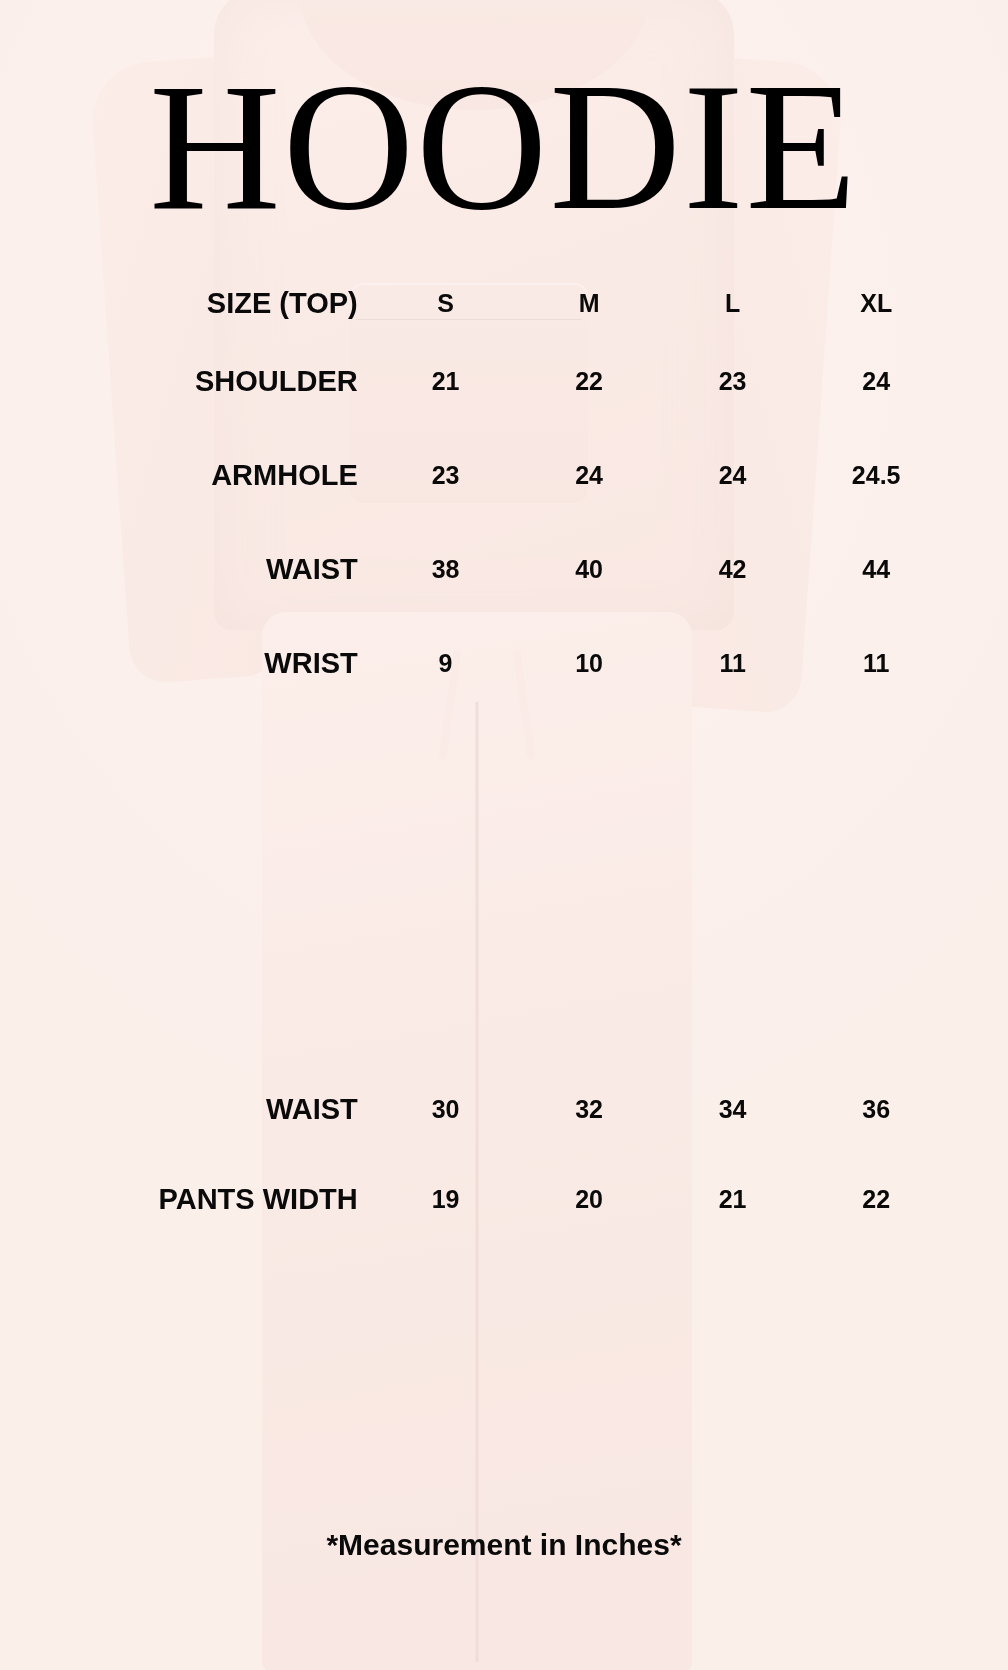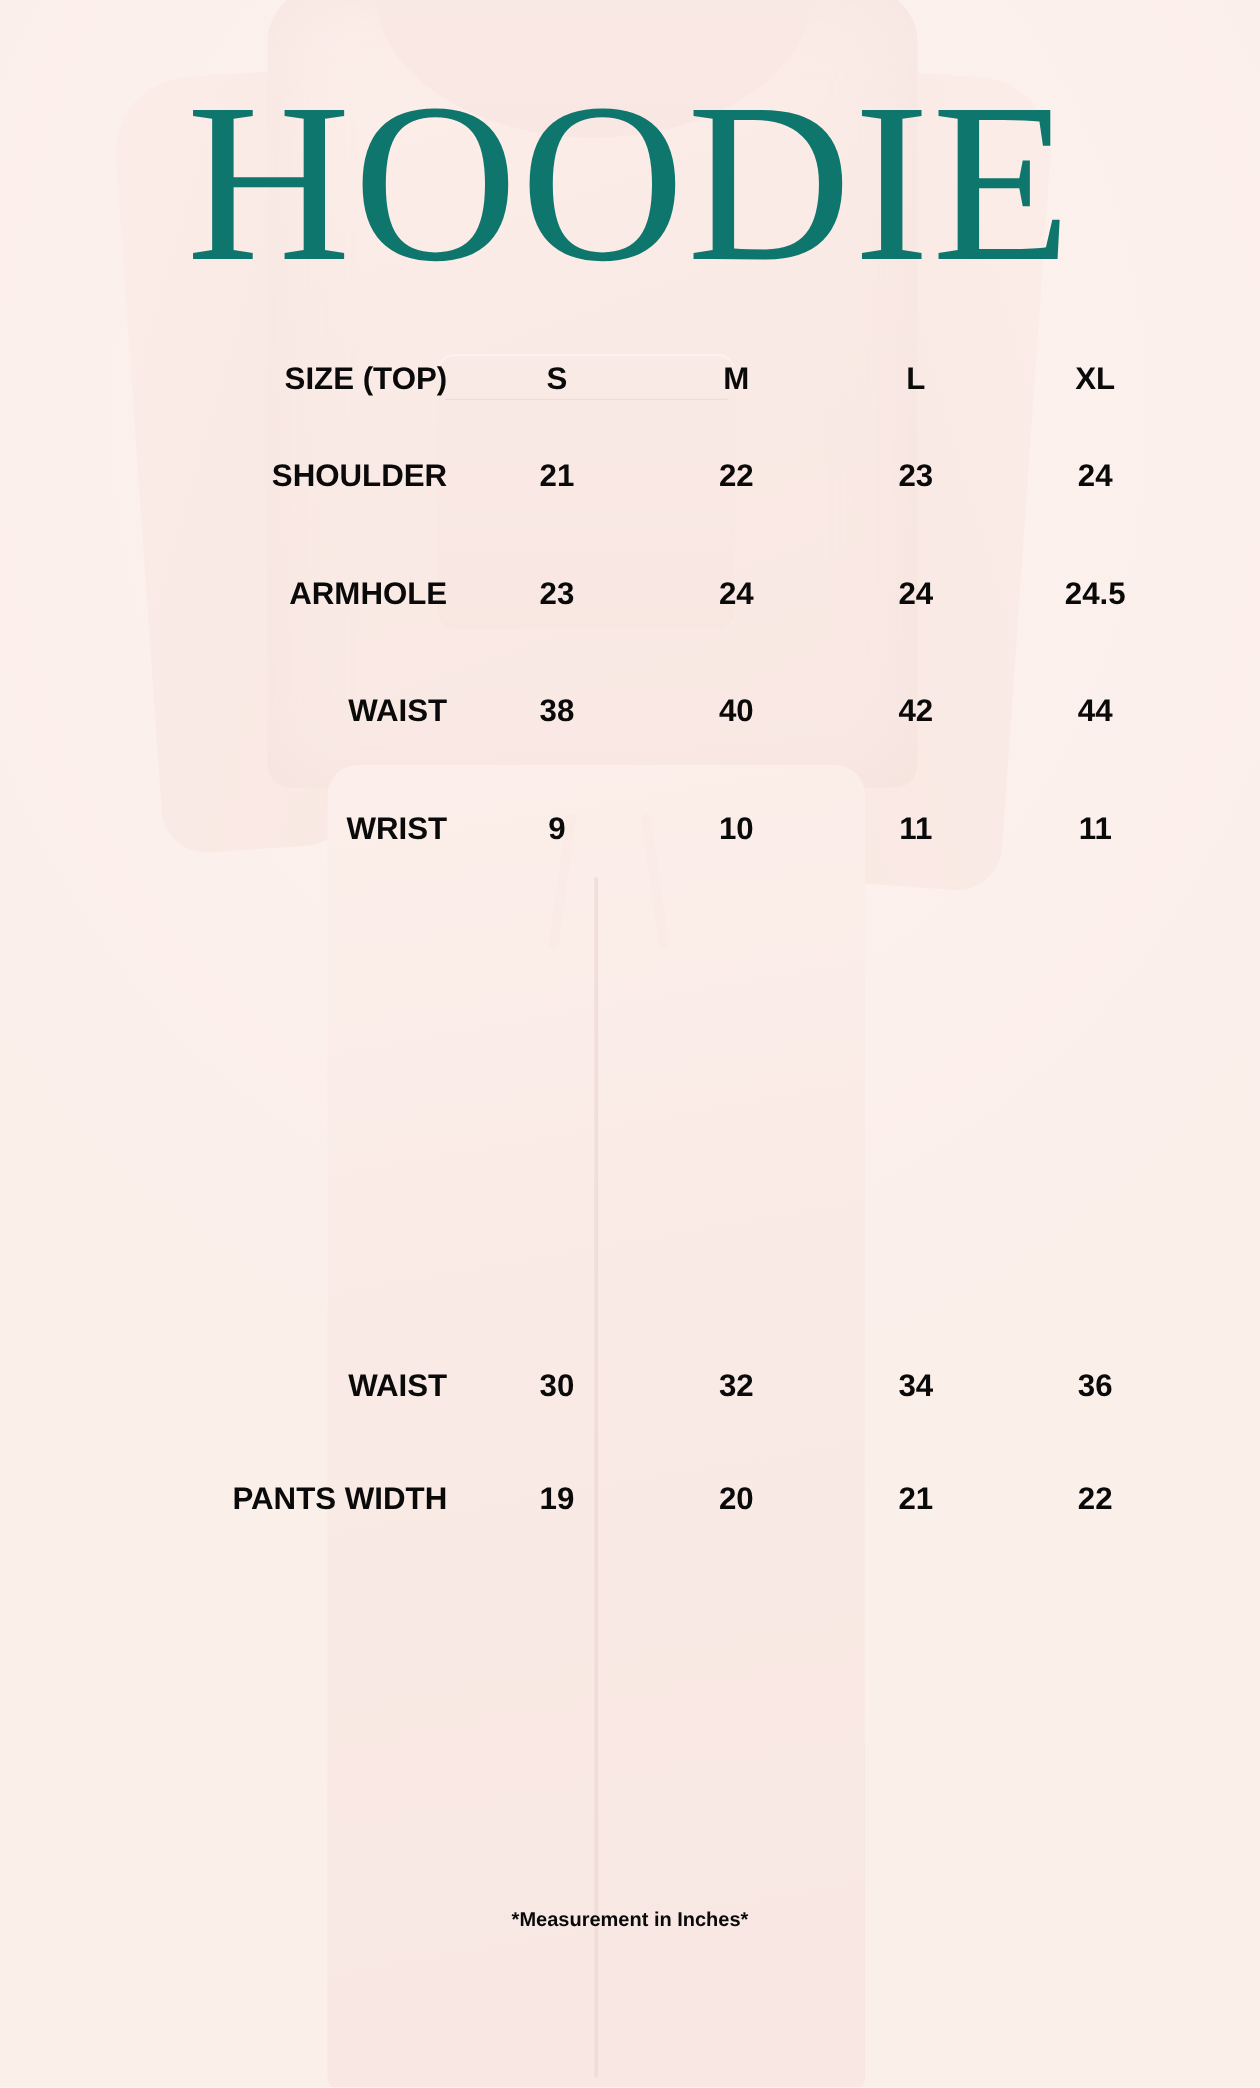--- a/index.html
+++ b/index.html
@@ -131,59 +131,59 @@
   .title {
     position: absolute;
     top: 56px;
     left: 0;
     right: 0;
     text-align: center;
     font-family: "Liberation Serif", serif;
     font-size: 182px;
     line-height: 1;
     letter-spacing: 2px;
-    color: #0f766e;
+    color: #000000;
     font-weight: 400;
   }
 
   table.chart {
     position: absolute;
     left: 60px;
     width: 888px;
     border-collapse: collapse;
   }
   table.chart td {
     color: #0a0a0a;
     font-weight: bold;
     font-size: 25px;
     text-align: center;
     padding: 0;
   }
   table.chart td.rowlabel {
     text-align: right;
     padding-right: 16px;
     width: 290px;
-    font-size: 25px;
+    font-size: 29px;
   }
   table.chart td.val { width: 140px; }
 
   .t-top { top: 272px; }
   .t-top tr { height: 94px; }
   .t-top tr.header { height: 62px; }
 
   .t-pants { top: 1064px; }
   .t-pants tr { height: 90px; }
   .t-pants tr.header { height: 60px; }
 
   .footnote {
     position: absolute;
     left: 0; right: 0;
     top: 1528px;
     text-align: center;
-    font-size: 16px;
+    font-size: 30px;
     font-weight: bold;
     color: #0a0a0a;
   }
 </style>
 </head>
 <body>
 
 <div class="page">
 
   <div class="photo">

